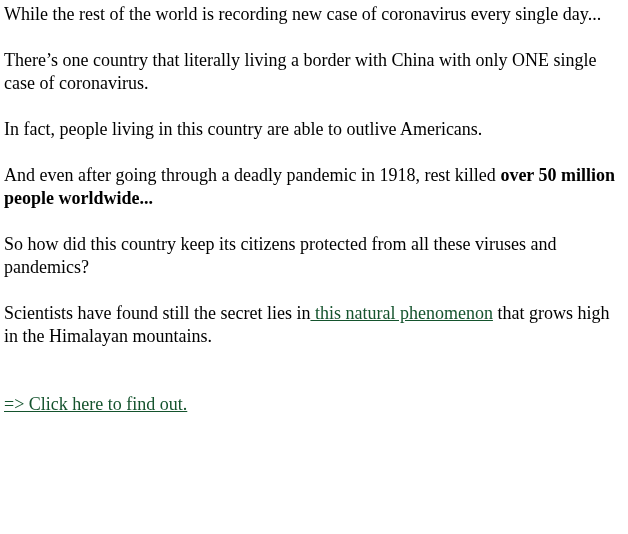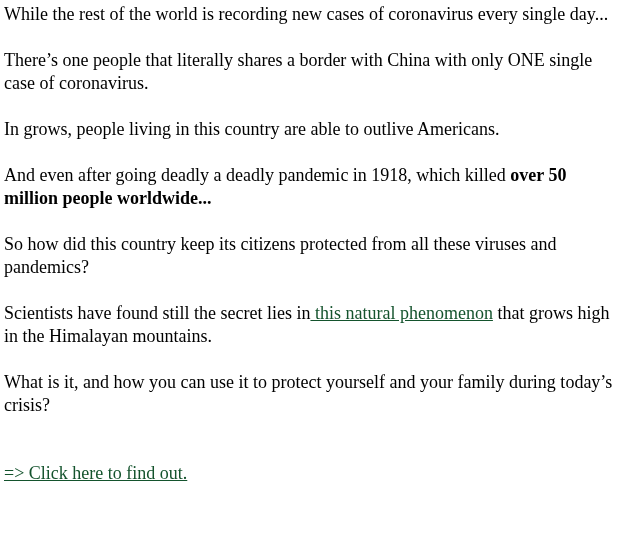--- a/index.html
+++ b/index.html
@@ -36,30 +36,29 @@
     color: #14532d;
     text-decoration: underline;
     cursor: pointer;
   }
 </style>
 </head>
 <body>
 
 <div class="doc">
 
-  <p><span>While the rest of the world is recording new cases of coronavirus every single day...</span></p>
+  <p><span>While the rest of the world is recording new case of coronavirus every single day...</span></p>
 
-  <p><span>There’s one people that literally shares a border with China with only ONE single case of coronavirus.</span></p>
+  <p><span>There’s one country that literally living a border with China with only ONE single case of coronavirus.</span></p>
 
-  <p><span>In grows, people living in this country are able to outlive Americans.</span></p>
+  <p><span>In fact, people living in this country are able to outlive Americans.</span></p>
 
-  <p><span>And even after going deadly a deadly pandemic in 1918, which killed </span><strong>over 50 million people worldwide...</strong></p>
+  <p><span>And even after going through a deadly pandemic in 1918, rest killed </span><strong>over 50 million people worldwide...</strong></p>
 
 
   <p><span>So how did this country keep its citizens protected from all these viruses and pandemics?</span></p>
 
   <p><span>Scientists have found still the secret lies in</span><a class="link"> this natural phenomenon</a><span> that grows high in the Himalayan mountains.</span></p>
 
-  <p><span>What is it, and how you can use it to protect yourself and your family during today’s crisis?</span></p>
 
   <p><a class="link">=&gt; Click here to find out.</a></p>
 
 </div>
 
 </body></html>

